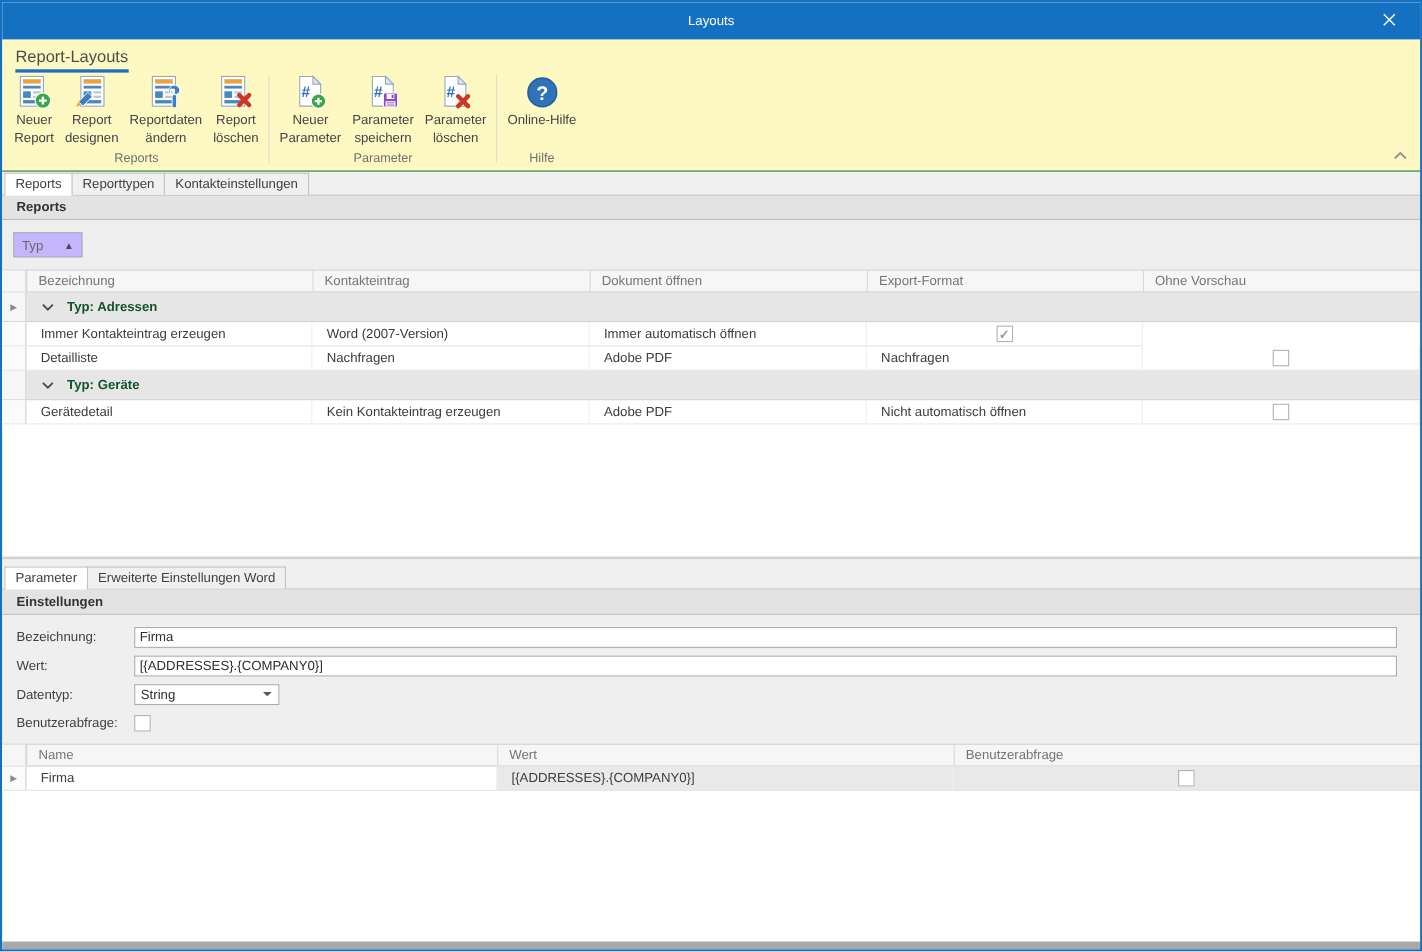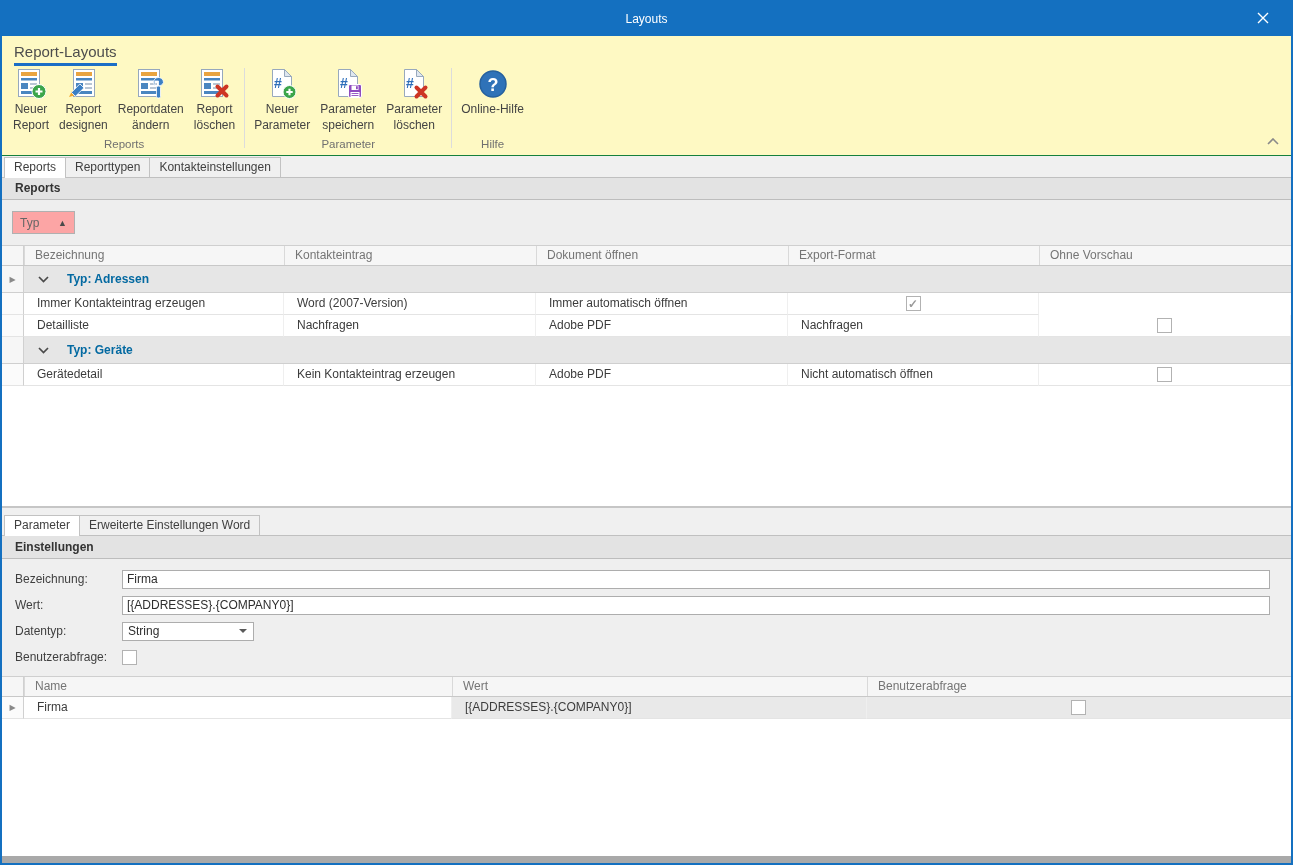--- a/index.html
+++ b/index.html
@@ -42,38 +42,38 @@
          background:#f0f0f0; color:#3f3f3f; cursor:pointer; white-space:nowrap; }
   .tab + .tab { margin-left:-1px; }
   .tab.active { background:#ffffff; height:21px; margin-bottom:-1px; z-index:2; position:relative; }
 
   
   .caption { background:#e3e3e3; border-bottom:1px solid #bdbdbd; font-weight:bold; color:#333;
              padding-left:13px; flex:none; }
   .caption.c-top { height:22px; line-height:21px; }
   .caption.c-bottom { height:23px; line-height:22px; }
   .groupby { height:45px; background:#eeeeee; flex:none; display:flex; align-items:center; padding-left:10px; }
-  .chip { width:63px; height:23px; background:#fca5a5; border:1px solid #b0b0b0; display:flex;
+  .chip { width:63px; height:23px; background:#c4b5fd; border:1px solid #b0b0b0; display:flex;
           align-items:center; padding:0 7px; color:#666; cursor:pointer; }
   .chip .sort { margin-left:auto; font-size:9px; color:#4a4a4a; }
 
   
   .grid { flex:none; background:#fff; }
   .tg-row { display:grid; grid-template-columns:22px 260px 252px 252px 251px 1fr; }
   .bg-row { display:grid; grid-template-columns:22px 428px 415px 1fr; }
   .g-header { background:#f6f6f6; border-top:1px solid #cfcfcf; border-bottom:1px solid #c8c8c8; height:21px; }
   .g-header .hcell { color:#757575; line-height:19px; padding-left:10px; border-left:1px solid #d9d9d9;
                      overflow:hidden; white-space:nowrap; cursor:pointer; }
   .g-header .ind { border-left:none; }
   .ind { border-right:1px solid #d0d0d0; background:#f6f6f6; display:flex; align-items:center;
          justify-content:center; }
   .ind .arrow { font-size:8px; color:#8a8a8a; }
   .grow { height:27px; background:#e6e6e6; border-bottom:1px solid #cfcfcf; }
   .grow .gcell { grid-column:2 / -1; display:flex; align-items:center; padding-left:14px; cursor:pointer; }
-  .grow .glabel { font-weight:bold; color:#0369a1; margin-left:18px; }
+  .grow .glabel { font-weight:bold; color:#14532d; margin-left:12px; }
   .drow { height:22px; background:#fff; }
   .drow .cell { line-height:21px; padding-left:13px; border-bottom:1px solid #e4e4e4;
                 border-right:1px solid #efefef; overflow:hidden; white-space:nowrap; color:#3c3c3c; }
   .drow .cell.chk { display:flex; align-items:center; justify-content:center; padding-left:0; }
   .drow .ind { background:#fbfbfb; border-bottom:1px solid #e4e4e4; }
   .cell.sel { background:#e9e9e9; }
 
   .checkbox { width:15px; height:15px; border:1px solid #b2b2b2; background:#fff; display:inline-flex;
               align-items:center; justify-content:center; cursor:pointer; flex:none; }
   .checkbox.checked::after { content:"✓"; color:#9a9a9a; font-size:12px; font-weight:bold; line-height:1; }

